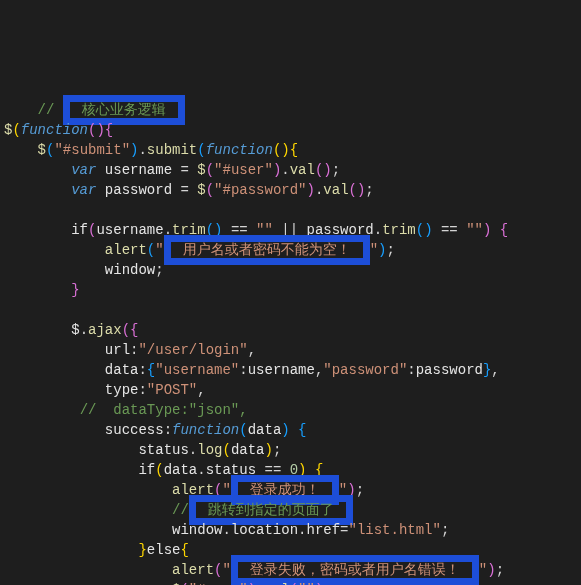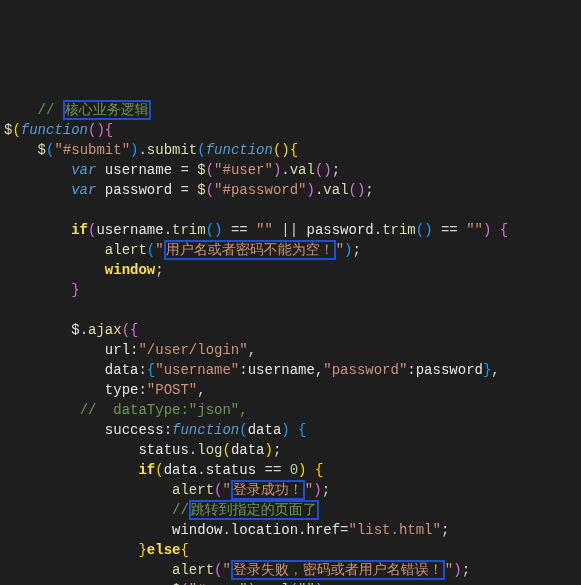--- a/index.html
+++ b/index.html
@@ -12,28 +12,28 @@
   width: 581px;
   height: 585px;
   overflow: hidden;
   padding: 0;
   white-space: pre;
 }
 .code { padding: 0 0 0 4px; position: relative; }
 .c-comment { color: #6a9955; }
 .c-string { color: #ce9178; }
 .c-keyword { color: #569cd6; font-style: italic; }
-.c-keyword2 { color: #fde047; font-weight: bold; }
+.c-keyword2 { color: #e5e5e5; }
 .c-fn { color: #dcdcaa; }
 .c-var { color: #e5e5e5; }
 .c-num { color: #b5cea8; }
 .c-paren-y { color: #ffd700; }
 .c-paren-p { color: #da70d6; }
 .c-paren-b { color: #179fff; }
-.hl { border: 2px solid #1d4ed8; padding: 0 0; }
+.hl { border: 7px solid #1d4ed8; padding: 0 12px; }
 </style>
 </head>
 <body>
 
 
 
 <div class="code">
 <span>    <span class="c-comment">//</span> <span class="c-comment hl">核心业务逻辑</span></span>
 <span><span class="c-fn">$</span><span class="c-paren-y">(</span><span class="c-keyword">function</span><span class="c-paren-p">(){</span></span>
 <span>    <span class="c-fn">$</span><span class="c-paren-b">(</span><span class="c-string">"#submit"</span><span class="c-paren-b">)</span>.<span class="c-fn">submit</span><span class="c-paren-b">(</span><span class="c-keyword">function</span><span class="c-paren-y">(){</span></span>

